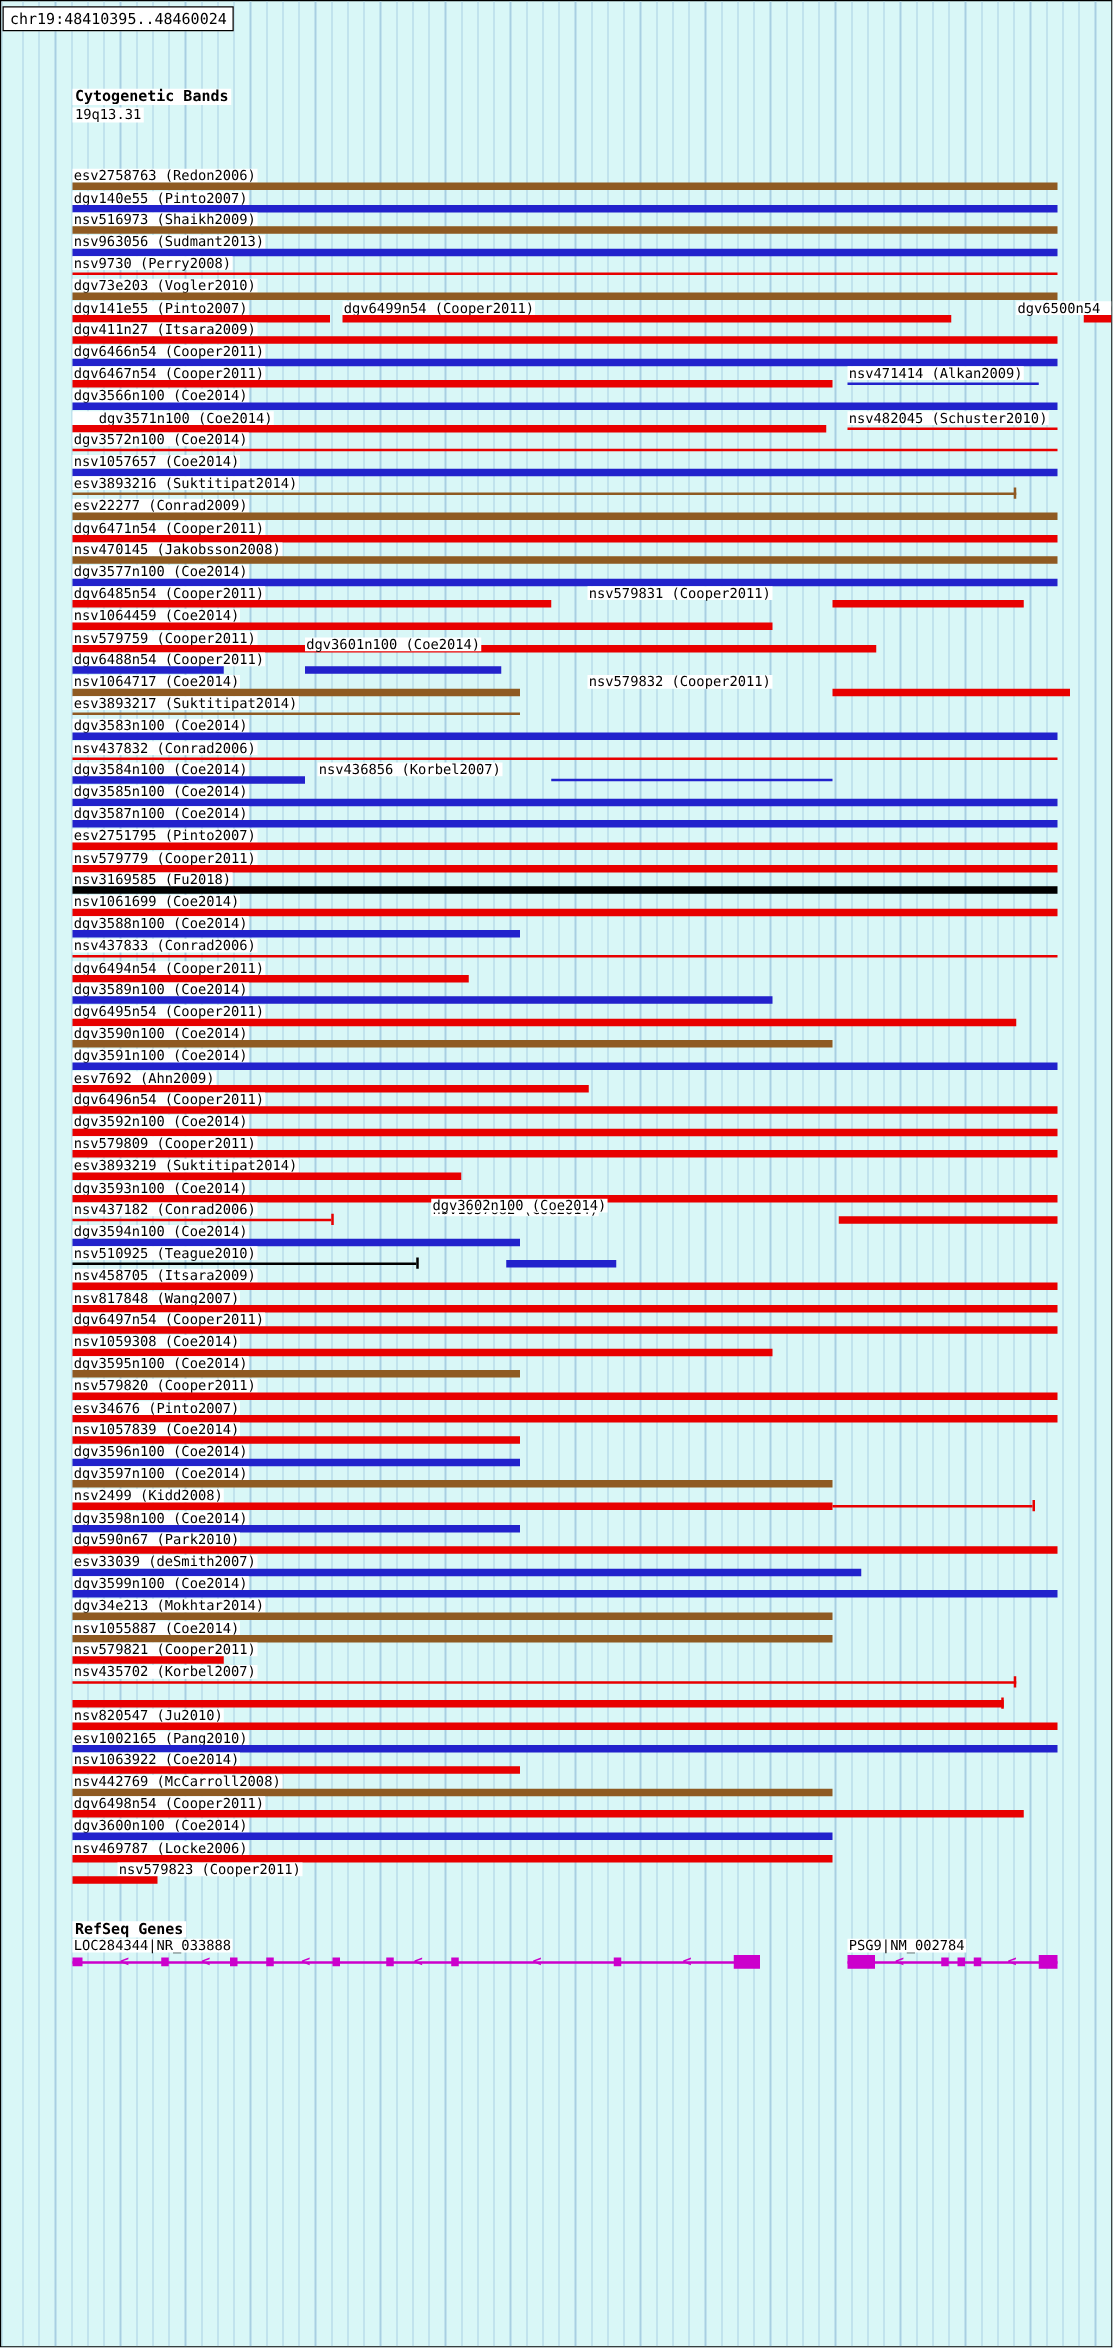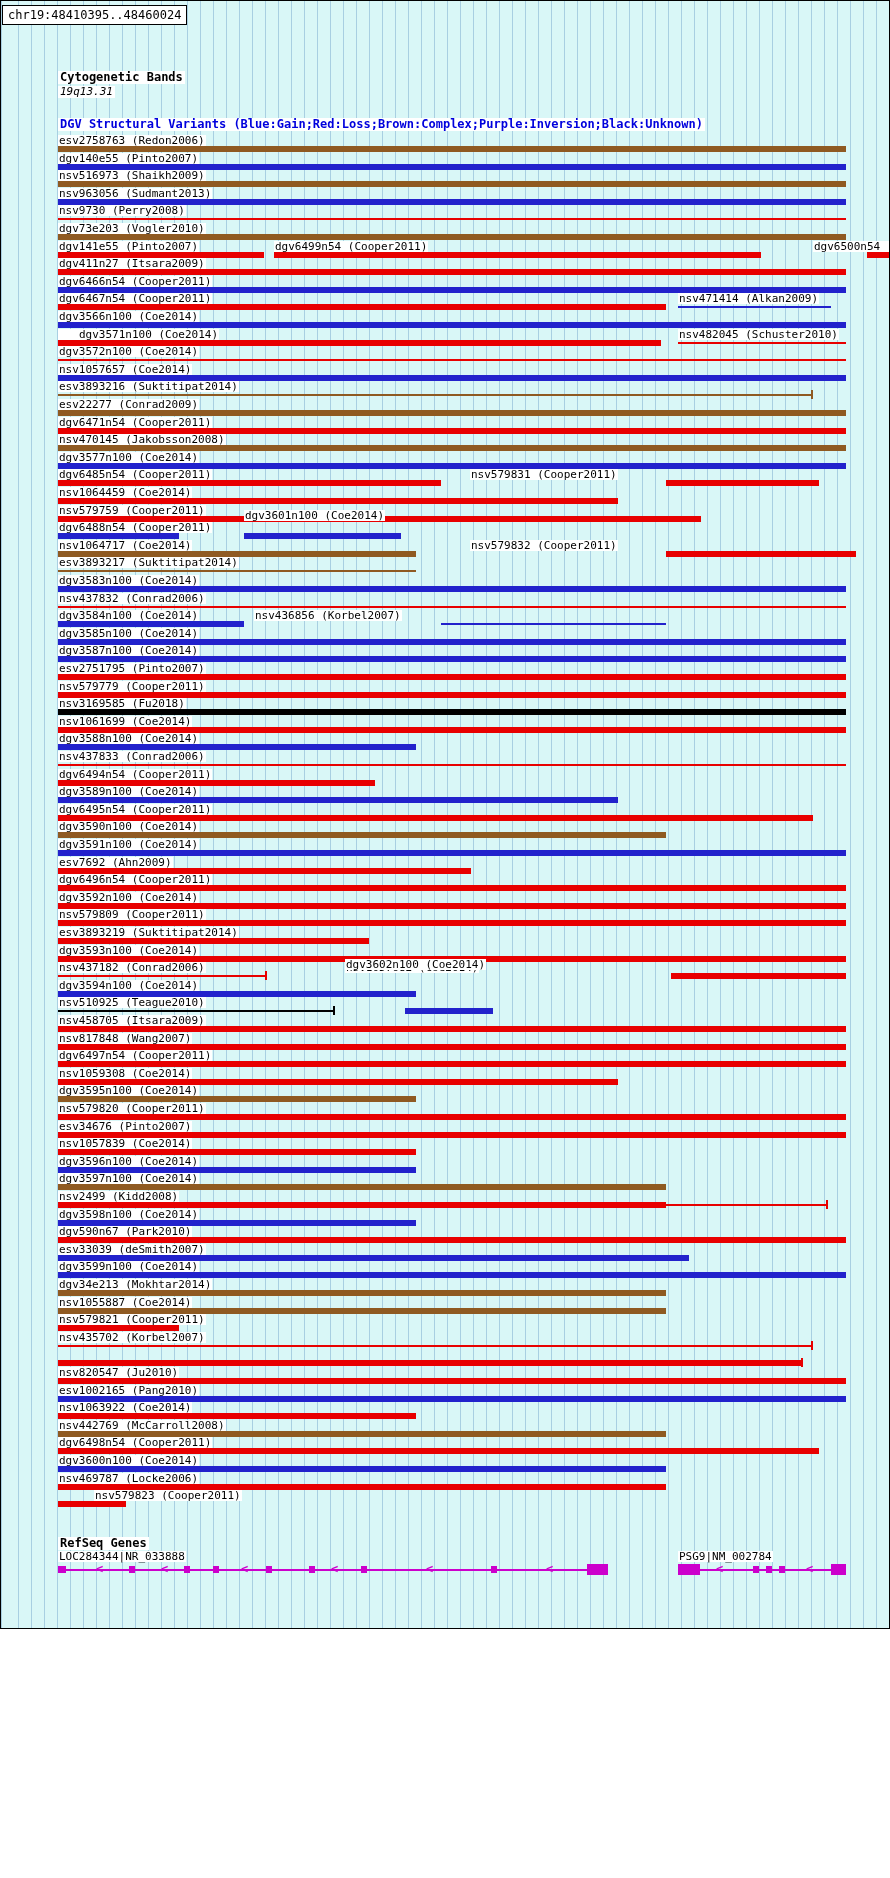--- a/index.html
+++ b/index.html
@@ -1,17 +1,17 @@
 <!DOCTYPE html>
 <html><head>
 <meta charset="utf-8">
 <style>
   html,body{margin:0;padding:0;background:#fff;}
   #canvas{
-    position:relative;width:890px;height:1629px;overflow:hidden;
+    position:relative;width:890px;height:1878px;overflow:hidden;
     box-sizing:border-box;border:1px solid #000;
     background:var(--bg,#d9f7f7);
     font-family:"DejaVu Sans Mono","Liberation Mono",monospace;color:#000;text-align:right;
   }
   #grid{
     position:absolute;inset:0;
     background-image:repeating-linear-gradient(90deg,transparent 0 12px,var(--grid,#a8cfe2) 12px 13px);
     background-position:5px 0;
   }
   #region-title{
@@ -21,21 +21,21 @@
   #ruler{position:absolute;left:0;top:26px;width:890px;height:24px;}
   .rlab{position:absolute;top:0;transform:translateX(-50%);font-size:11px;line-height:11px;white-space:pre;}
   .rtick{position:absolute;top:12px;width:1px;height:8px;background:#000;}
   #rminor{position:absolute;left:57px;top:16px;width:812px;height:4px;
     background:repeating-linear-gradient(90deg,#000 0 1px,transparent 1px 13px);}
   #rline{position:absolute;left:53px;top:20px;width:818px;height:2px;background:#000;}
   .rarrow{position:absolute;top:17px;width:0;height:0;border-top:4px solid transparent;border-bottom:4px solid transparent;}
   #rarrow-left{left:45px;border-right:8px solid #000;}
   #rarrow-right{left:871px;border-left:8px solid #000;}
   .sechead{position:absolute;font-size:12px;line-height:13px;font-weight:bold;background:#fff;padding:0 2px;white-space:pre;}
-  .subtext{position:absolute;font-size:11px;line-height:12px;background:#fff;padding:0 2px;white-space:pre;font-style:italic;}
+  .subtext{position:absolute;font-size:11px;line-height:12px;background:#fff;padding:0 2px;white-space:pre;}
   #dgv-title{color:var(--dgvtitle,#0000dd);}
   .vlab{position:absolute;font-size:11px;line-height:11px;background:#fff;padding:0 1px;white-space:pre;}
   .vbar{position:absolute;}
   .vtick{position:absolute;width:2px;height:9px;}
   .glab{position:absolute;font-size:11px;line-height:11px;background:#fff;padding:0 1px;white-space:pre;}
   .gline{position:absolute;height:2px;}
   .gexon{position:absolute;}
   .gchev{position:absolute;font-size:12px;line-height:12px;font-weight:bold;}
 </style>
 </head>
@@ -43,21 +43,20 @@
 
 <div id="canvas" style="--bg: #d9f7f7; --grid: #a8cfe2; --dgvtitle: #0000dd;">
   <div id="grid"></div>
 
   <div id="region-title">chr19:48410395..48460024</div>
 
 
   <div class="sechead" style="left:57px;top:70px;">Cytogenetic Bands</div>
   <div class="subtext" style="left:57px;top:85px;">19q13.31</div>
 
-  <div id="dgv-title" class="sechead" style="left:57px;top:117px;">DGV Structural Variants (Blue:Gain;Red:Loss;Brown:Complex;Purple:Inversion;Black:Unknown)</div>
 
   <div id="dgv-track">
       <div class="vlab" style="left: 57px; top: 134px;">esv2758763 (Redon2006)</div>
       <div class="vbar" style="left: 57px; width: 788px; top: 145px; height: 6px; background: rgb(143, 90, 34);"></div>
       <div class="vlab" style="left: 57px; top: 152px;">dgv140e55 (Pinto2007)</div>
       <div class="vbar" style="left: 57px; width: 788px; top: 163px; height: 6px; background: rgb(34, 34, 204);"></div>
       <div class="vlab" style="left: 57px; top: 169px;">nsv516973 (Shaikh2009)</div>
       <div class="vbar" style="left: 57px; width: 788px; top: 180px; height: 6px; background: rgb(143, 90, 34);"></div>
       <div class="vlab" style="left: 57px; top: 187px;">nsv963056 (Sudmant2013)</div>
       <div class="vbar" style="left: 57px; width: 788px; top: 198px; height: 6px; background: rgb(34, 34, 204);"></div>

